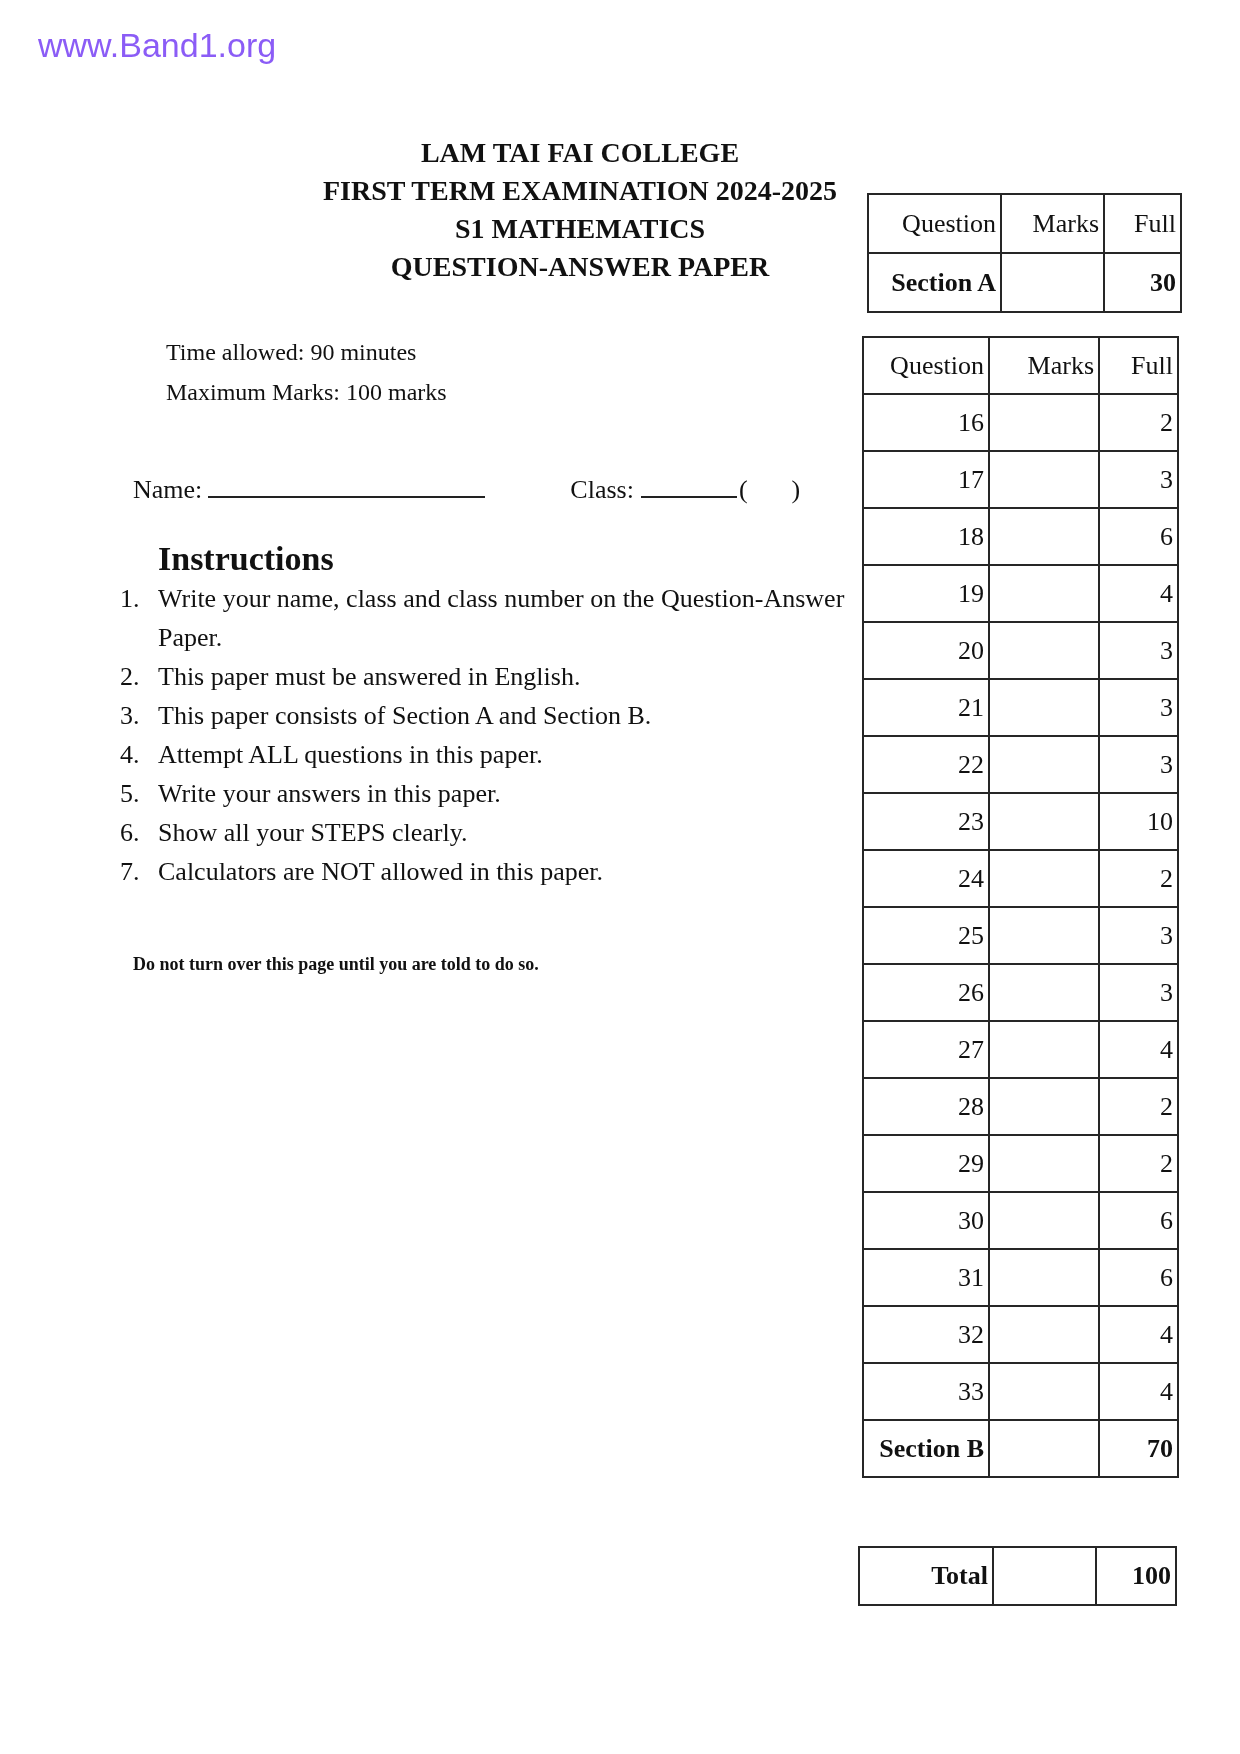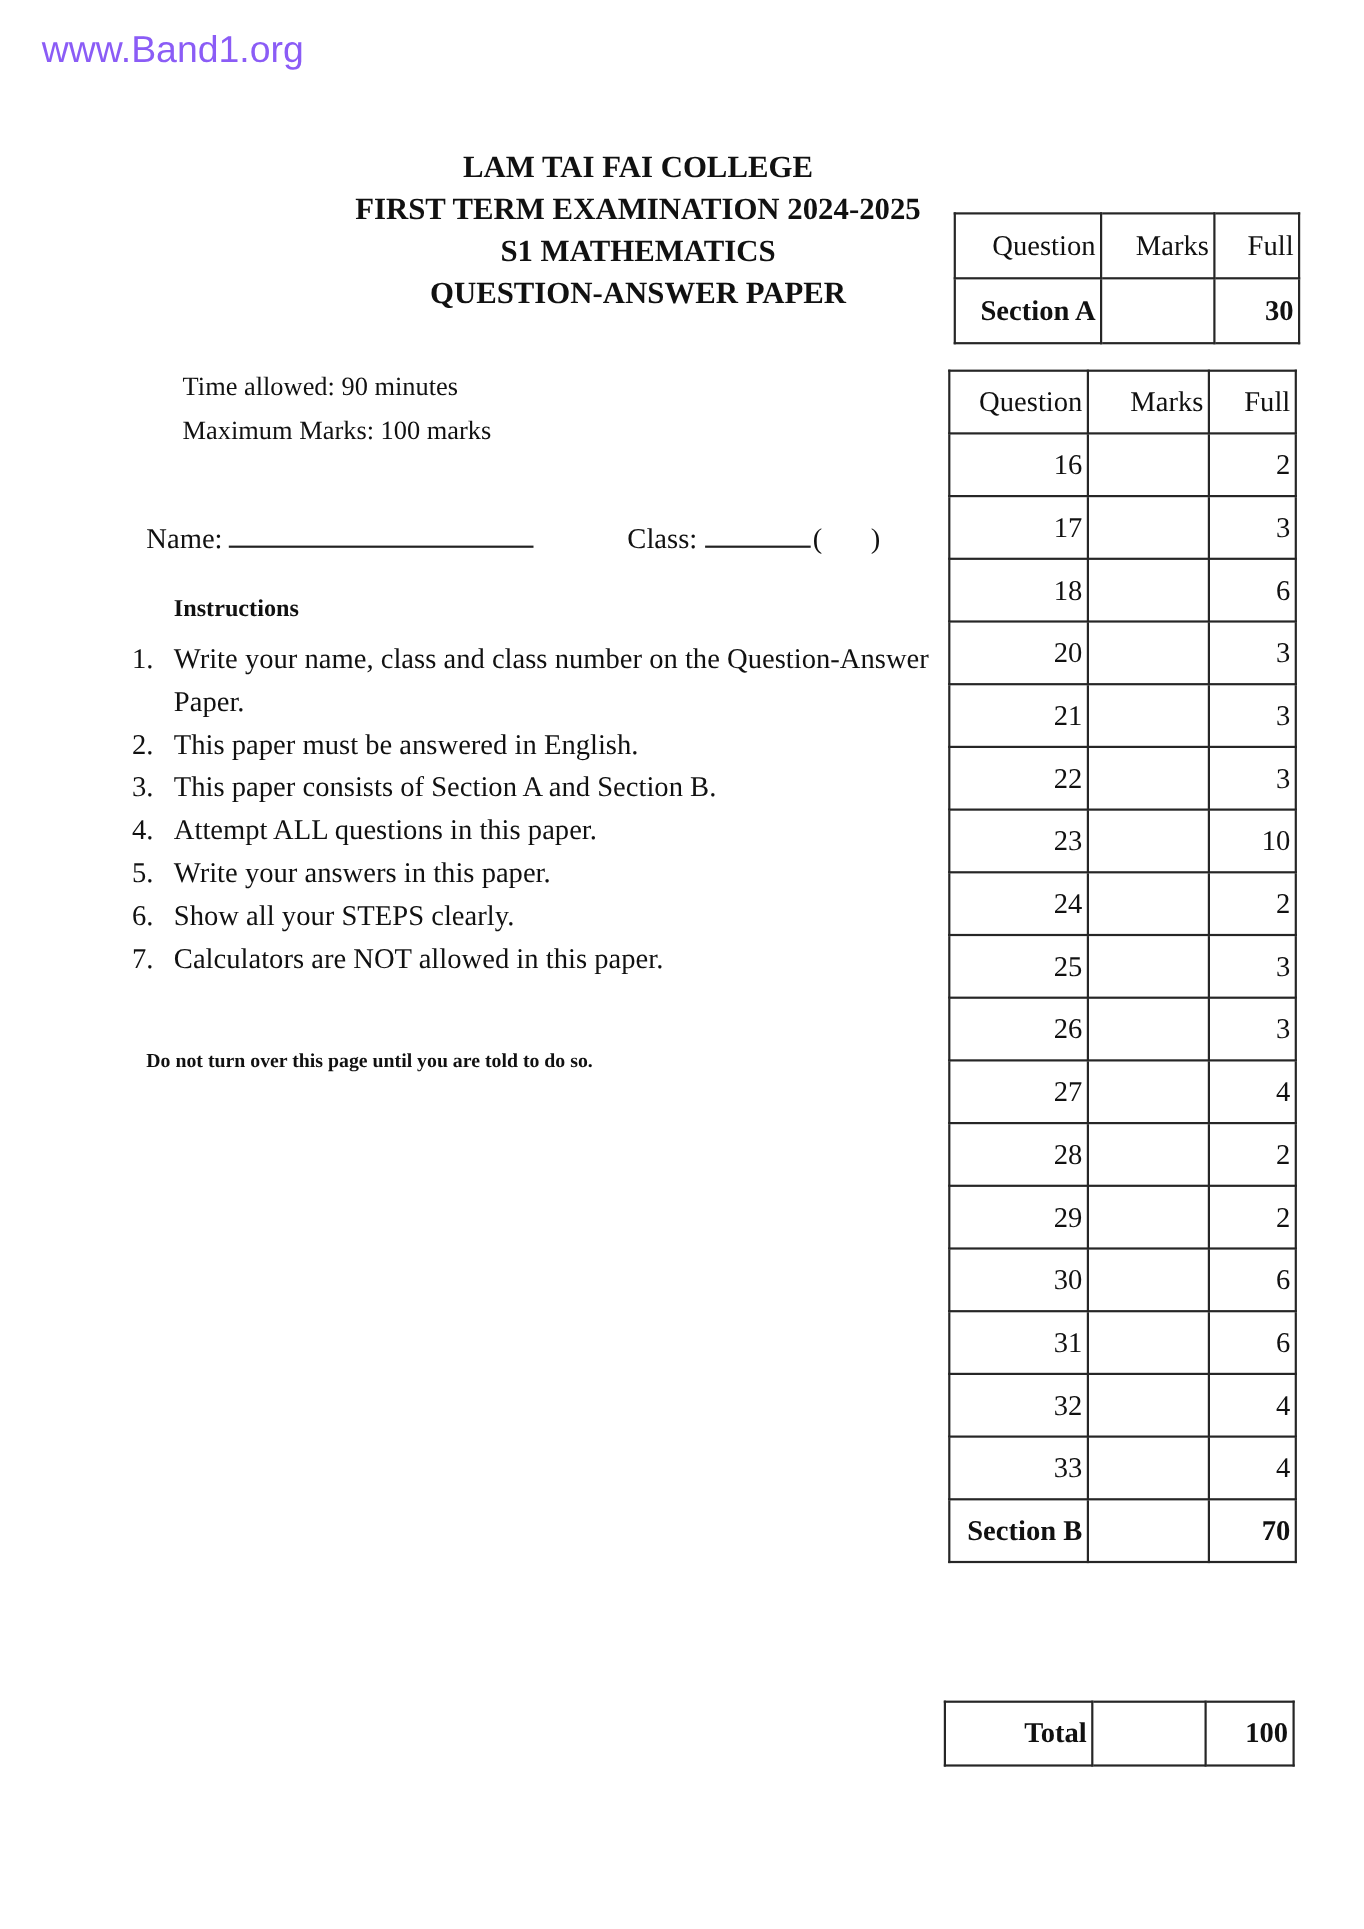--- a/index.html
+++ b/index.html
@@ -32,21 +32,21 @@
     display:inline-block;border-bottom:2px solid #222222;height:30px;
     vertical-align:baseline;
   }
   .blank.name{width:277px;margin-left:6px;}
   .blank.cls{width:96px;margin-left:7px;}
   .paren-open{margin-left:2px;}
   .paren-close{margin-left:44px;}
   .cls-label{margin-left:85px;}
   .inst-heading{
     position:absolute;left:158px;top:540px;
-    font-size:22px;font-weight:bold;text-align:right;
+    font-size:34px;font-weight:bold;text-align:right;
   }
   .inst-list{
     position:absolute;left:120px;top:579px;
     font-size:26px;line-height:39px;
   }
   .inst-item{display:flex;}
   .inst-num{width:38px;flex:none;}
   .inst-text{width:706px;}
   .notice{
     position:absolute;left:133px;top:954px;
@@ -171,20 +171,25 @@
           <td>17</td>
           <td></td>
           <td>3</td>
         </tr>
         <tr>
           <td>18</td>
           <td></td>
           <td>6</td>
         </tr>
         <tr>
+          <td>19</td>
+          <td></td>
+          <td>4</td>
+        </tr>
+        <tr>
           <td>20</td>
           <td></td>
           <td>3</td>
         </tr>
         <tr>
           <td>21</td>
           <td></td>
           <td>3</td>
         </tr>
         <tr>

